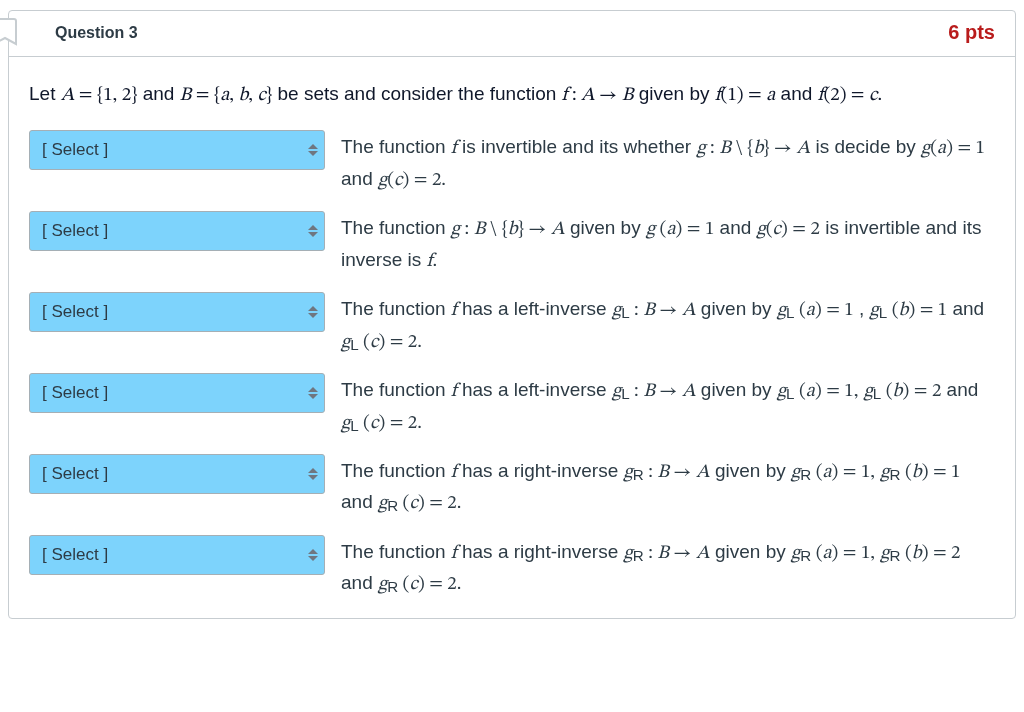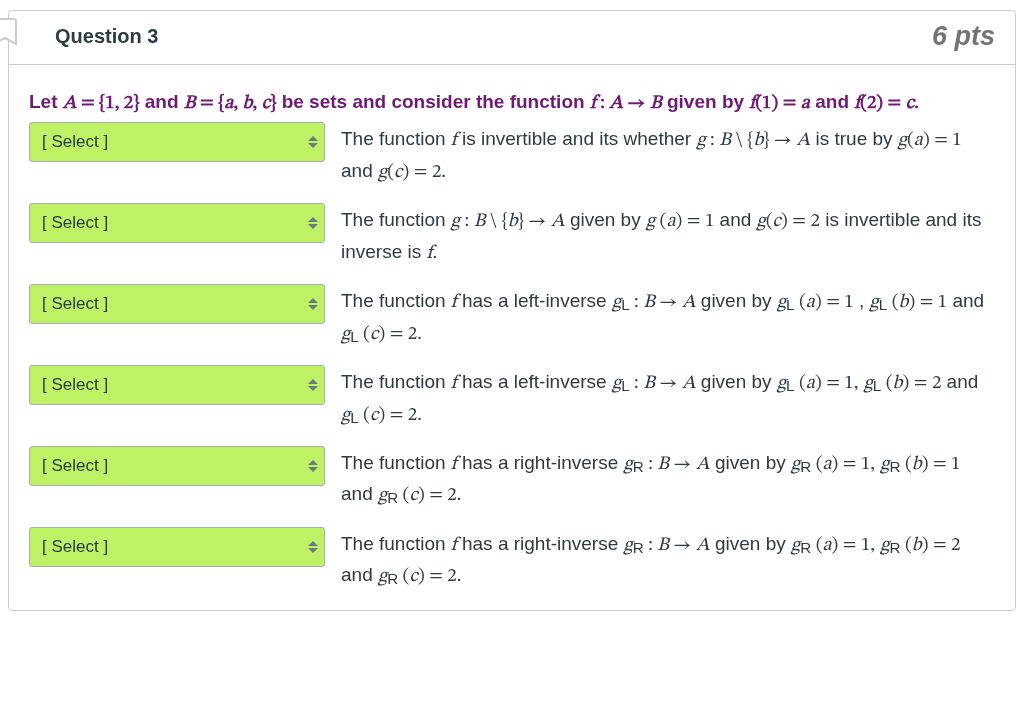--- a/index.html
+++ b/index.html
@@ -23,47 +23,45 @@
   }
   .qheader {
     display: flex;
     justify-content: space-between;
     align-items: center;
     padding: 10px 20px 12px 46px;
     border-bottom: 1px solid #c7cdd1;
     position: relative;
   }
   .qtitle {
+    font-size: 16px;
+    font-weight: 700;
+    color: #2d3b45;
+  }
+  .qpoints {
     font-size: 20px;
     font-weight: 700;
-    color: #2d3b45;
-  }
-  .qpoints {
-    font-size: 27px;
-    font-weight: 700;
-    color: #737373;
-    font-style: italic;
+    color: #b91c1c;
   }
   .flag-icon {
     position: absolute;
     left: -19px;
     top: 5px;
     width: 32px;
     height: 32px;
   }
   .flag-icon svg { display: block; }
   .qbody {
     padding: 22px 20px 14px 20px;
   }
   .prompt {
     font-size: 19px;
     line-height: 1.55;
-    margin-bottom: 4px;
-    color: #701a75;
-    font-weight: bold;
+    margin-bottom: 20px;
+    color: #0f172a;
   }
   .instruction {
     font-size: 19px;
     line-height: 1.55;
     margin-top: 16px;
     margin-bottom: 18px;
     color: #2d3b45;
   }
   .rows { }
   .row {
@@ -74,21 +72,21 @@
   }
   .select-wrap {
     flex: 0 0 296px;
     width: 296px;
   }
   .select-box {
     position: relative;
     border: 1px solid #a5afb5;
     border-radius: 3px;
     height: 40px;
-    background: #bef264;
+    background: #7dd3fc;
     display: flex;
     align-items: center;
     padding: 0 30px 0 12px;
     font-size: 17px;
     color: #2d3b45;
     cursor: pointer;
     box-sizing: border-box;
   }
   .stepper {
     position: absolute;
@@ -155,21 +153,21 @@
               <span>[ Select ]</span>
               <span class="stepper">
                   <span class="tri-up"></span>
                   <span class="tri-down"></span>
                 </span>
             </div>
           </div>
           <div class="statement">
             <span>The function </span><span class="mi">f</span>
             <span> is invertible and its whether </span><span class="mi">g</span><span class="mop"> : </span><span class="mi">B</span><span class="mop"> \ {</span><span class="mi">b</span><span class="mop">} → </span><span class="mi">A</span>
-            <span> is true by </span><span class="mi">g</span><span class="mop">(</span><span class="mi">a</span><span class="mop">) = </span><span class="mn">1</span>
+            <span> is decide by </span><span class="mi">g</span><span class="mop">(</span><span class="mi">a</span><span class="mop">) = </span><span class="mn">1</span>
             <span> and </span><span class="mi">g</span><span class="mop">(</span><span class="mi">c</span><span class="mop">) = </span><span class="mn">2</span><span class="mop">.</span>
           </div>
         </div>
 
         <div class="row">
           <div class="select-wrap">
             <div class="select-box">
               <span>[ Select ]</span>
               <span class="stepper">
                   <span class="tri-up"></span>

